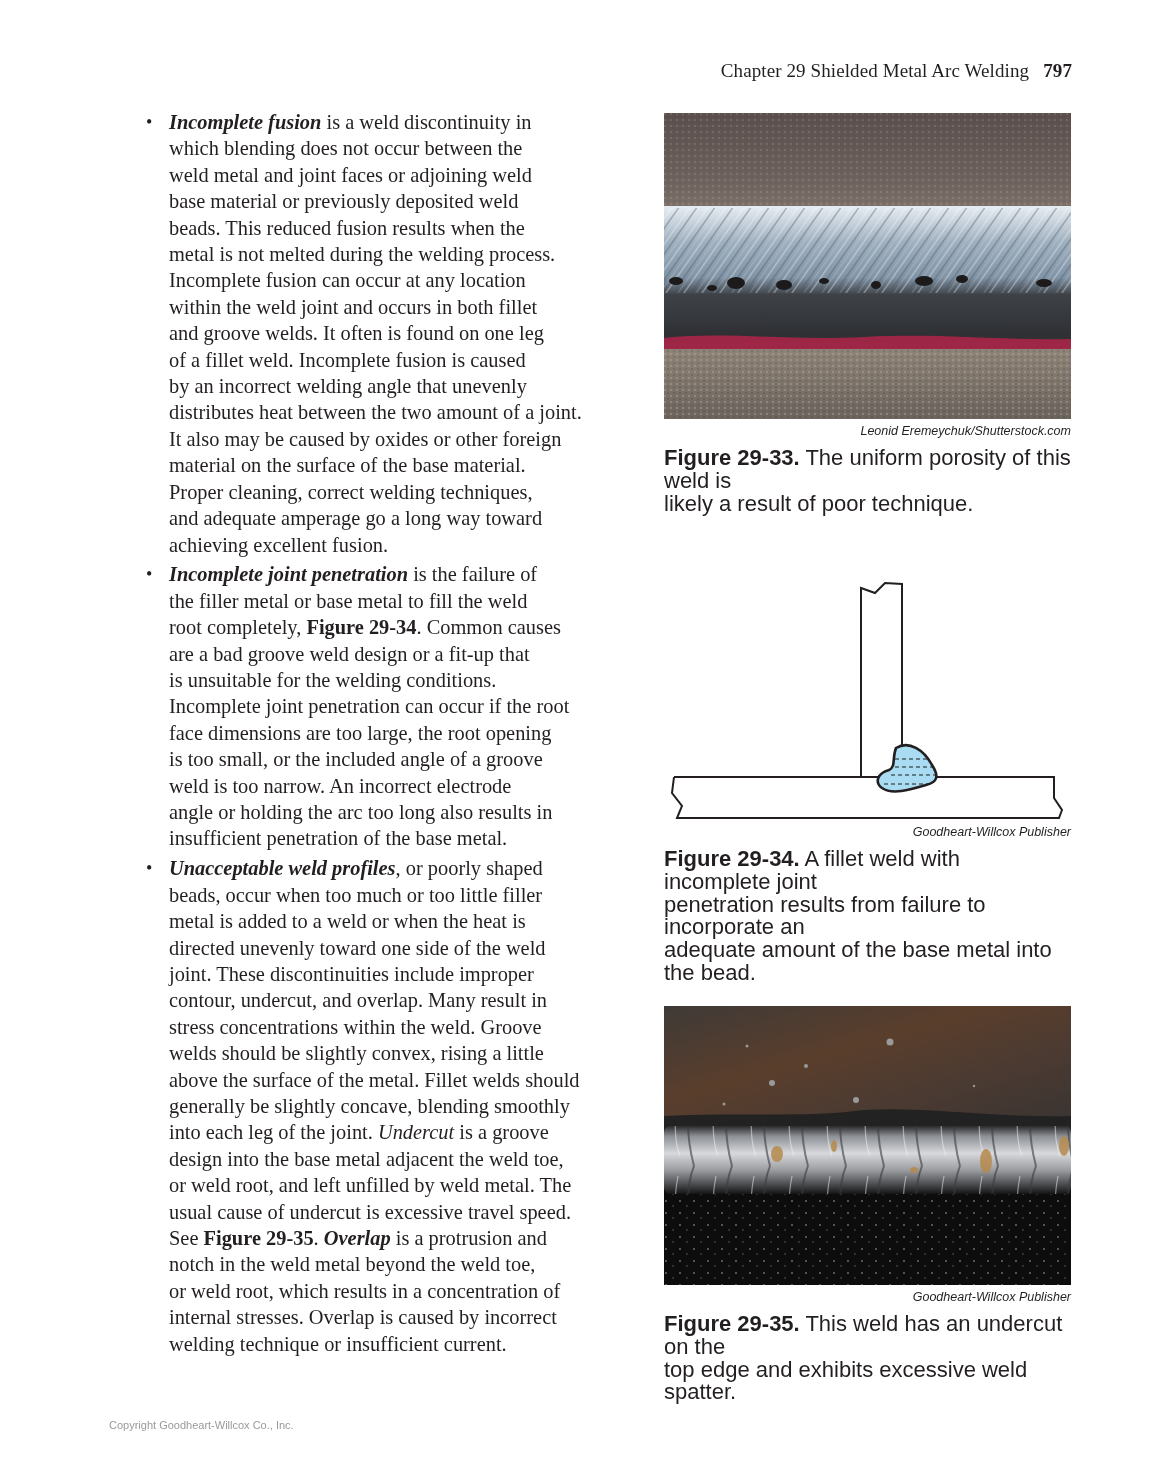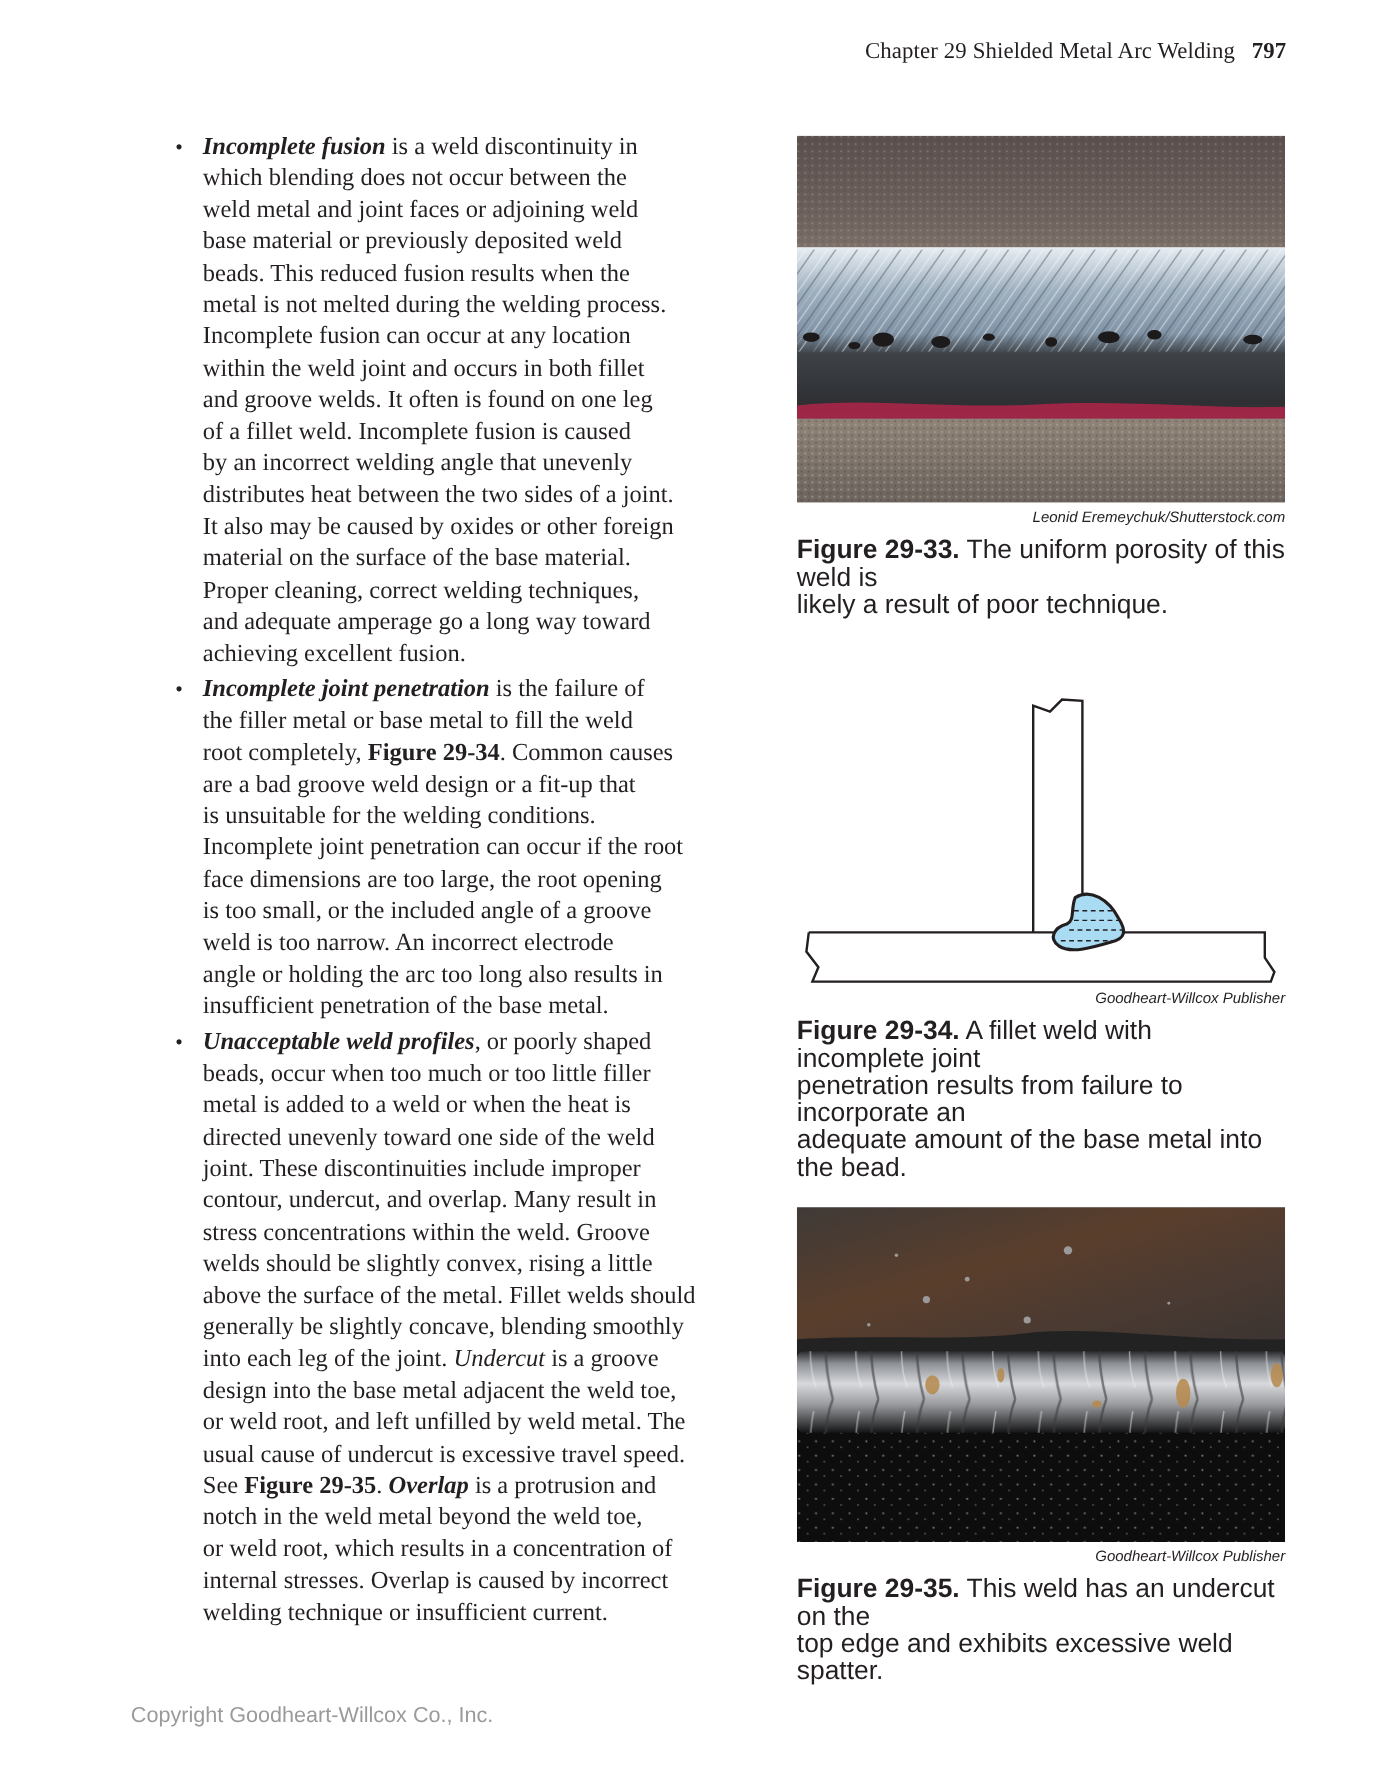--- a/index.html
+++ b/index.html
@@ -1,34 +1,34 @@
 <!DOCTYPE html>
 <html><head>
 <meta charset="utf-8">
 <style>
   html, body { margin:0; padding:0; background:#ffffff; }
   body { width:1156px; height:1479px; position:relative; overflow:hidden; color:#231f20; }
-  .header { position:absolute; top:32px; right:84px; font-family:"Liberation Serif","DejaVu Serif",serif; font-size:19px; color:#231f20; letter-spacing:0.1px; white-space:nowrap; }
+  .header { position:absolute; top:60px; right:84px; font-family:"Liberation Serif","DejaVu Serif",serif; font-size:19px; color:#231f20; letter-spacing:0.1px; white-space:nowrap; }
   .header .pnum { font-weight:bold; margin-left:14px; }
 
   .col-left { position:absolute; left:140px; top:109px; width:490px; font-family:"Liberation Serif","DejaVu Serif",serif; font-size:20.4px; line-height:26.4px; color:#231f20; }
   .bullet-item { position:relative; padding-left:29px; margin:0 0 3.5px 0; }
   .bullet-item .dot { position:absolute; left:6px; top:0; font-size:18px; }
   .line { display:block; white-space:nowrap; }
   .term { font-weight:bold; font-style:italic; }
   .fig-ref { font-weight:bold; }
   .it { font-style:italic; }
 
   .fig { position:absolute; left:664px; width:407px; }
   .photo { position:relative; overflow:hidden; }
   .credit { font-family:"Liberation Sans","DejaVu Sans",sans-serif; font-style:italic; font-size:12.5px; color:#231f20; text-align:right; margin-top:5px; }
   .caption { font-family:"Liberation Sans","DejaVu Sans",sans-serif; font-size:22px; line-height:22.8px; color:#231f20; margin-top:9px; }
   .caption .cap-label { font-weight:bold; }
 
-  .footer { position:absolute; left:109px; top:1419px; font-family:"Liberation Sans","DejaVu Sans",sans-serif; font-size:18px; color:#9a9a9a; }
+  .footer { position:absolute; left:109px; top:1419px; font-family:"Liberation Sans","DejaVu Sans",sans-serif; font-size:11px; color:#9a9a9a; }
 </style>
 </head>
 <body>
 
 <div class="header">
   <span>Chapter 29  Shielded Metal Arc Welding</span><span class="pnum">797</span>
 </div>
 
 <div class="col-left">
 
@@ -38,21 +38,21 @@
     <span class="line">which blending does not occur between the</span>
     <span class="line">weld metal and joint faces or adjoining weld</span>
     <span class="line">base material or previously deposited weld</span>
     <span class="line">beads. This reduced fusion results when the</span>
     <span class="line">metal is not melted during the welding process.</span>
     <span class="line">Incomplete fusion can occur at any location</span>
     <span class="line">within the weld joint and occurs in both fillet</span>
     <span class="line">and groove welds. It often is found on one leg</span>
     <span class="line">of a fillet weld. Incomplete fusion is caused</span>
     <span class="line">by an incorrect welding angle that unevenly</span>
-    <span class="line">distributes heat between the two sides of a joint.</span>
+    <span class="line">distributes heat between the two amount of a joint.</span>
     <span class="line">It also may be caused by oxides or other foreign</span>
     <span class="line">material on the surface of the base material.</span>
     <span class="line">Proper cleaning, correct welding techniques,</span>
     <span class="line">and adequate amperage go a long way toward</span>
     <span class="line">achieving excellent fusion.</span>
   </div>
 
   <div class="bullet-item">
     <span class="dot">•</span>
     <span class="line"><span class="term">Incomplete joint penetration</span><span> is the failure of</span></span>

